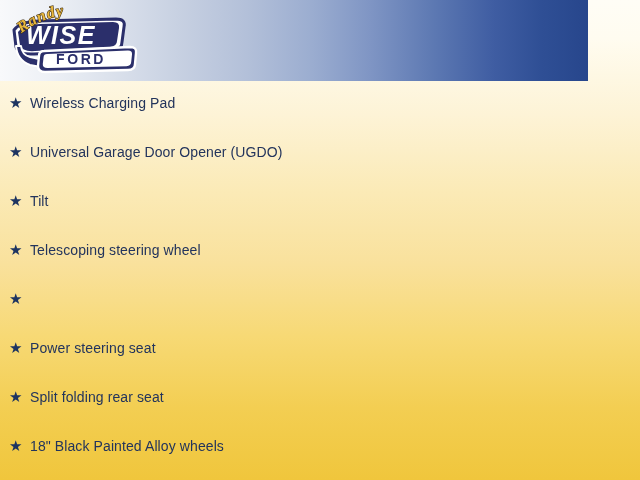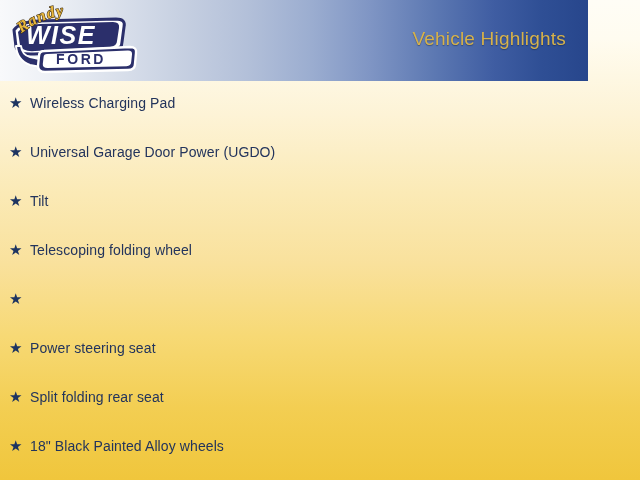--- a/index.html
+++ b/index.html
@@ -117,43 +117,42 @@
 
         <path d="M40,49 L126,45 Q133,45 132,51 L131,62 Q131,68 124,68
                  L41,70 Q34,70 34,64 L35,54 Q35,49 40,49 Z" fill="#2b2f6b" stroke="#ffffff" stroke-width="2.4" stroke-linejoin="round"></path>
         <path d="M43,52 L124,48.5 Q128.5,48.5 128,52.5 L127.2,60
                  Q127,64 122.5,64.2 L43.5,66 Q38.5,66 38.8,62 L39.6,55
                  Q39.8,52.2 43,52 Z" fill="#ffffff"></path>
         <text x="52" y="62" font-family="'Liberation Sans', sans-serif" font-size="14" font-weight="bold" fill="#2b2f6b" letter-spacing="2.6">FORD</text>
       </svg>
     </div>
 
-    <div class="header-title">Vehicle Highlights</div>
   </div>
 
   <ul class="features">
 
     <li class="feature-row">
       <span class="bullet">★</span>
       <span class="feature-label">Wireless Charging Pad</span>
     </li>
 
     <li class="feature-row">
       <span class="bullet">★</span>
-      <span class="feature-label">Universal Garage Door Power (UGDO)</span>
+      <span class="feature-label">Universal Garage Door Opener (UGDO)</span>
     </li>
 
     <li class="feature-row">
       <span class="bullet">★</span>
       <span class="feature-label">Tilt</span>
     </li>
 
     <li class="feature-row">
       <span class="bullet">★</span>
-      <span class="feature-label">Telescoping folding wheel</span>
+      <span class="feature-label">Telescoping steering wheel</span>
     </li>
 
     <li class="feature-row">
       <span class="bullet">★</span>
     </li>
 
     <li class="feature-row">
       <span class="bullet">★</span>
       <span class="feature-label">Power steering seat</span>
     </li>

